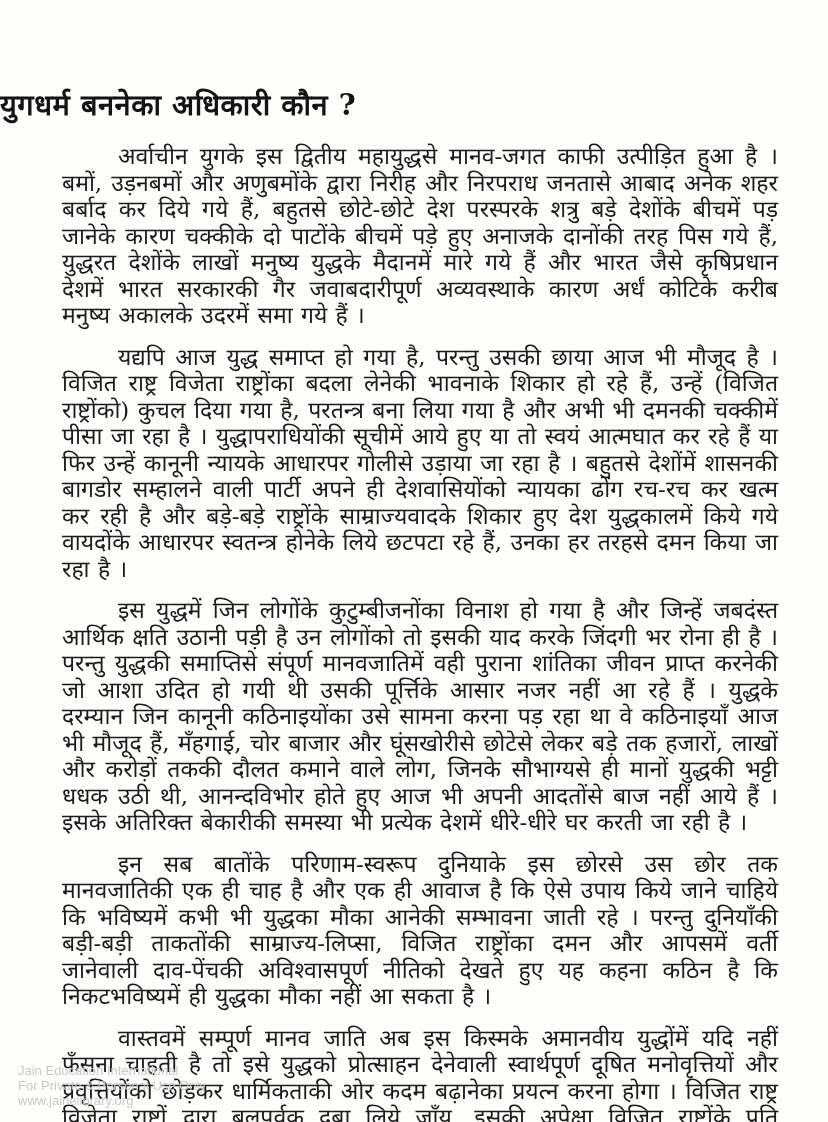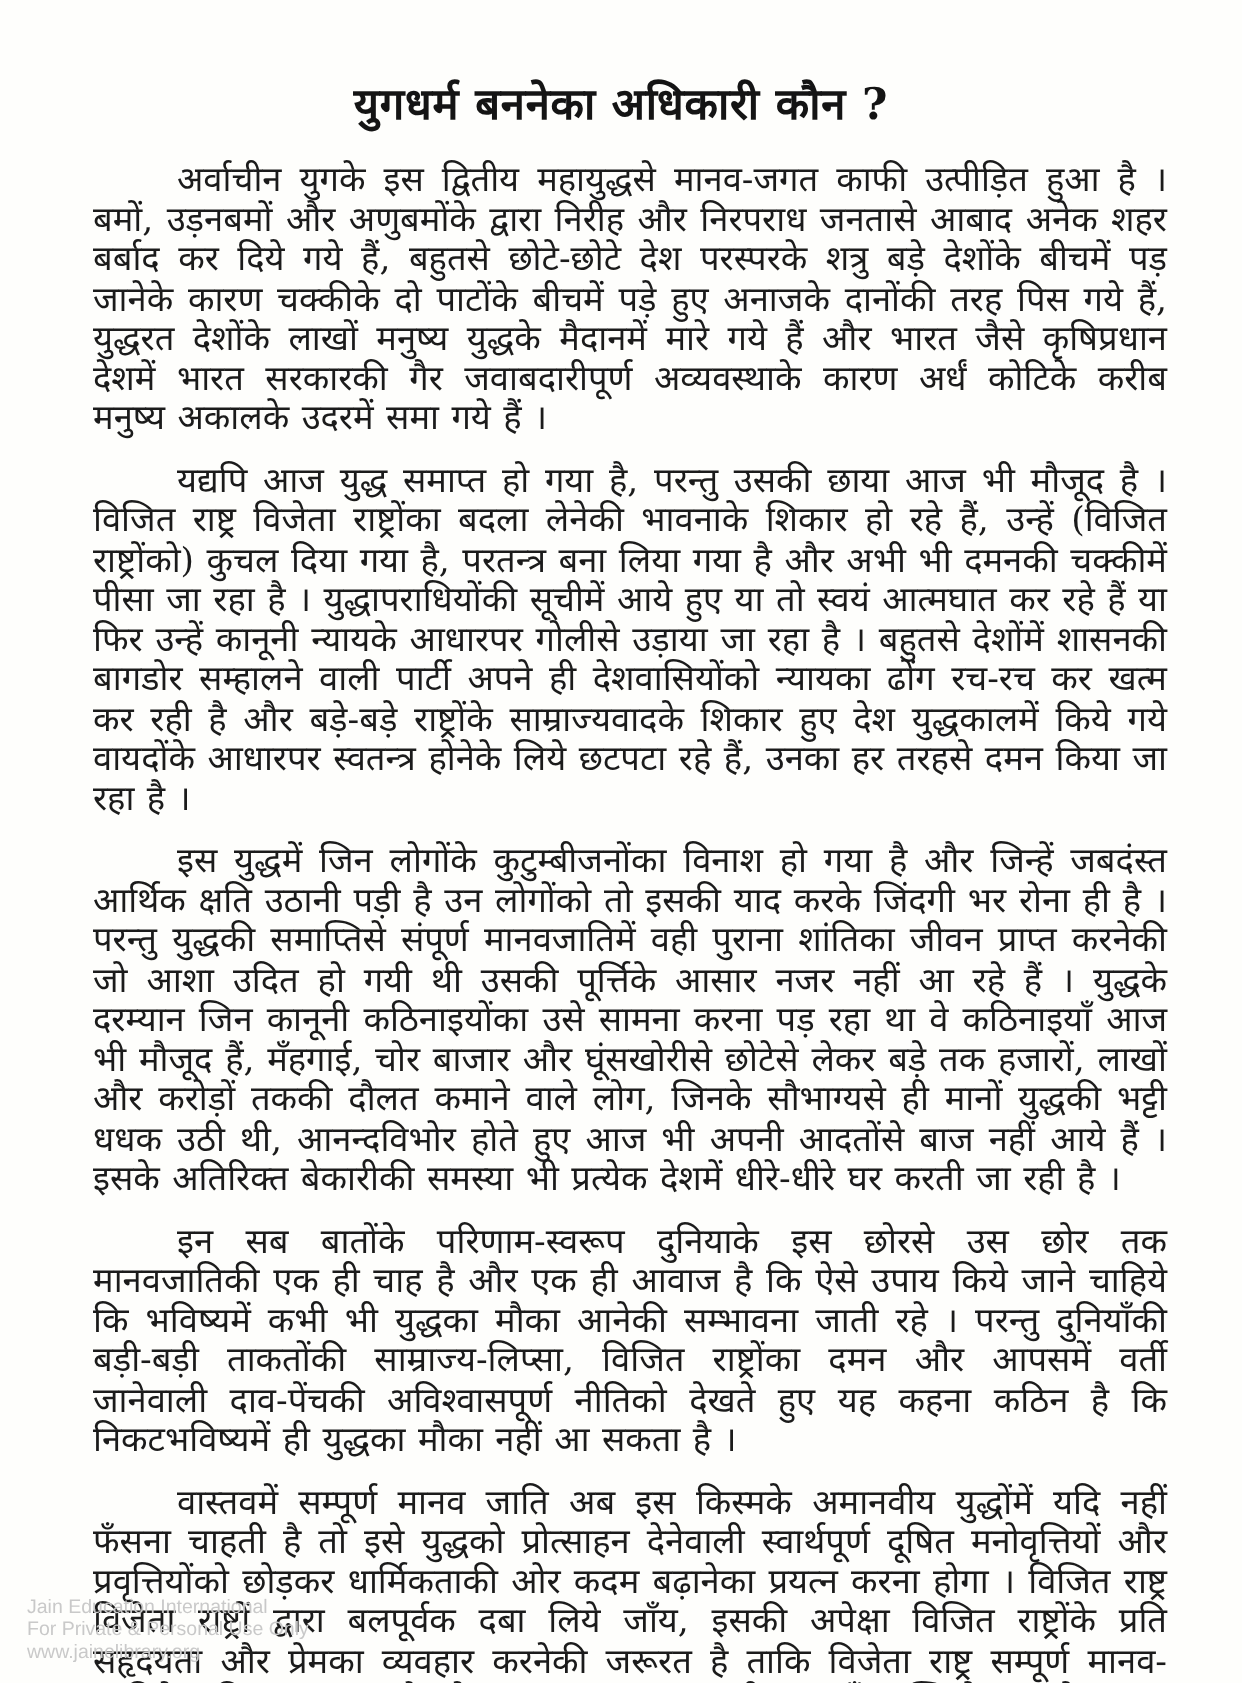--- a/index.html
+++ b/index.html
@@ -11,22 +11,22 @@
     position: relative;
     width: 828px;
     height: 1122px;
     background: #fefefc;
     box-sizing: border-box;
     overflow: hidden;
     font-family: "DejaVu Sans", sans-serif;
   }
   .title {
     margin: 0;
-    padding-top: 48px;
-    text-align: center;
+    padding-top: 84px;
+    text-align: left;
     font-size: 29px;
     font-weight: bold;
     letter-spacing: 0.5px;
     color: #141414;
     font-family: "DejaVu Serif", "Liberation Serif", serif;
   }
   .body-text {
     margin: 20px 50px 0 62px;
   }
   .body-text p {

